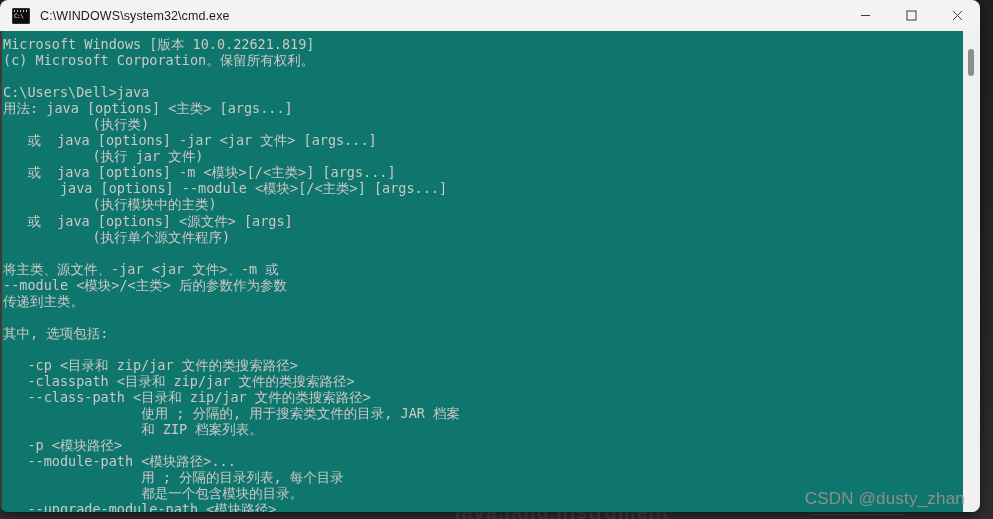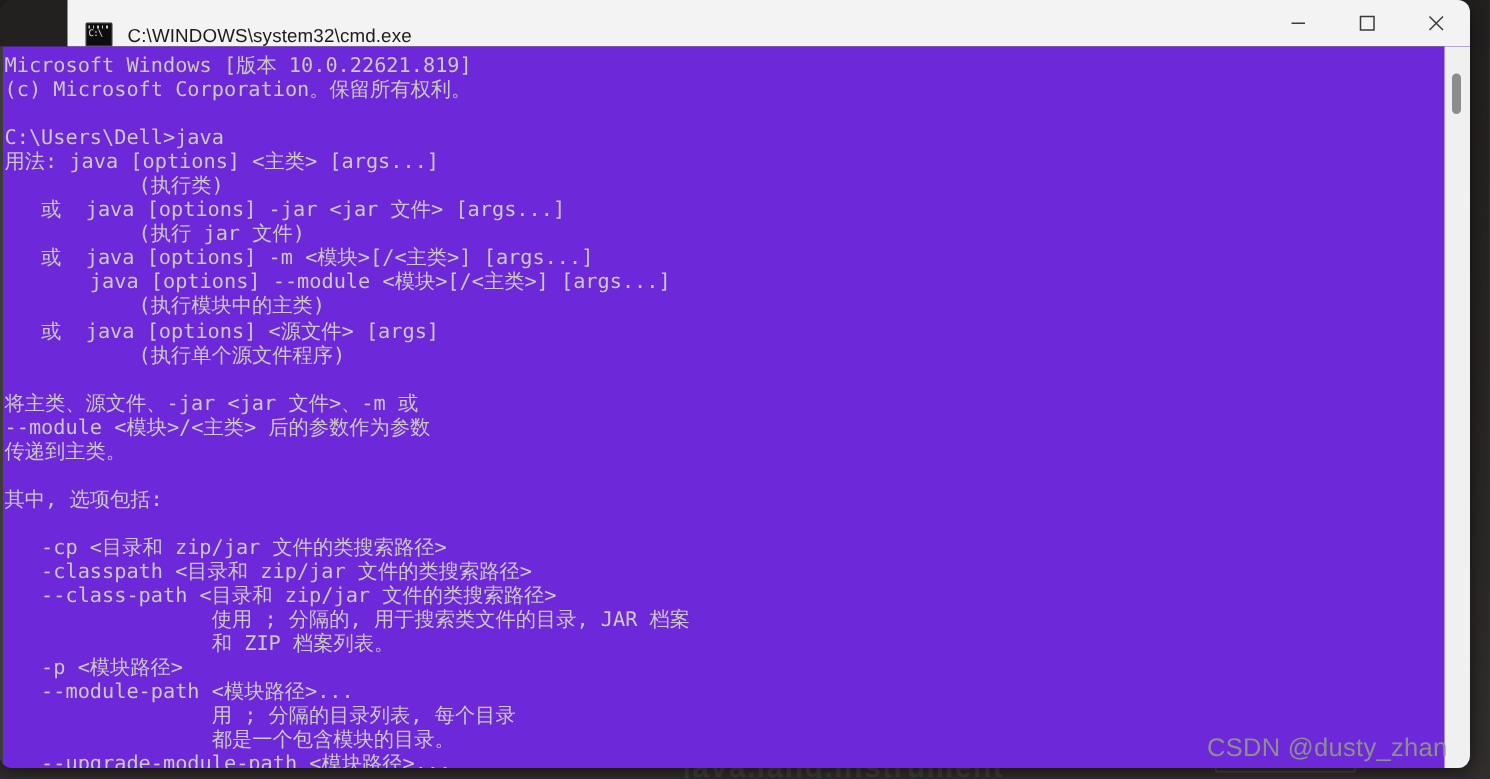--- a/index.html
+++ b/index.html
@@ -59,23 +59,22 @@
     border-radius: 8px;
     overflow: hidden;
     box-shadow: 0 2px 14px rgba(0,0,0,0.6);
   }
 
   
   #titlebar {
     height: 31px;
     background: #f3f3f3;
     display: flex;
-    align-items: flex-end;
-    position: relative;
-    margin-left: 45px;
+    align-items: center;
+    position: relative;
   }
   #title-icon {
     width: 16px;
     height: 14px;
     margin-left: 12px;
     margin-right: 10px;
     background: #0d0d0d;
     border: 1px solid #303030;
     border-radius: 1px;
     position: relative;
@@ -119,21 +118,21 @@
     align-items: center;
     justify-content: center;
     color: #3a3a3a;
   }
   .winbtn svg { display: block; }
 
   
   #console-area {
     position: relative;
     height: 481px;
-    background: #6d28d9;
+    background: #0f766e;
     display: flex;
   }
   #console-text {
     flex: 1;
     padding: 5px 0 0 3px;
     font-family: "DejaVu Sans Mono", "Liberation Mono", monospace;
     font-size: 13.5px;
     line-height: 16.05px;
     color: #ccc8c4;
     white-space: pre;

